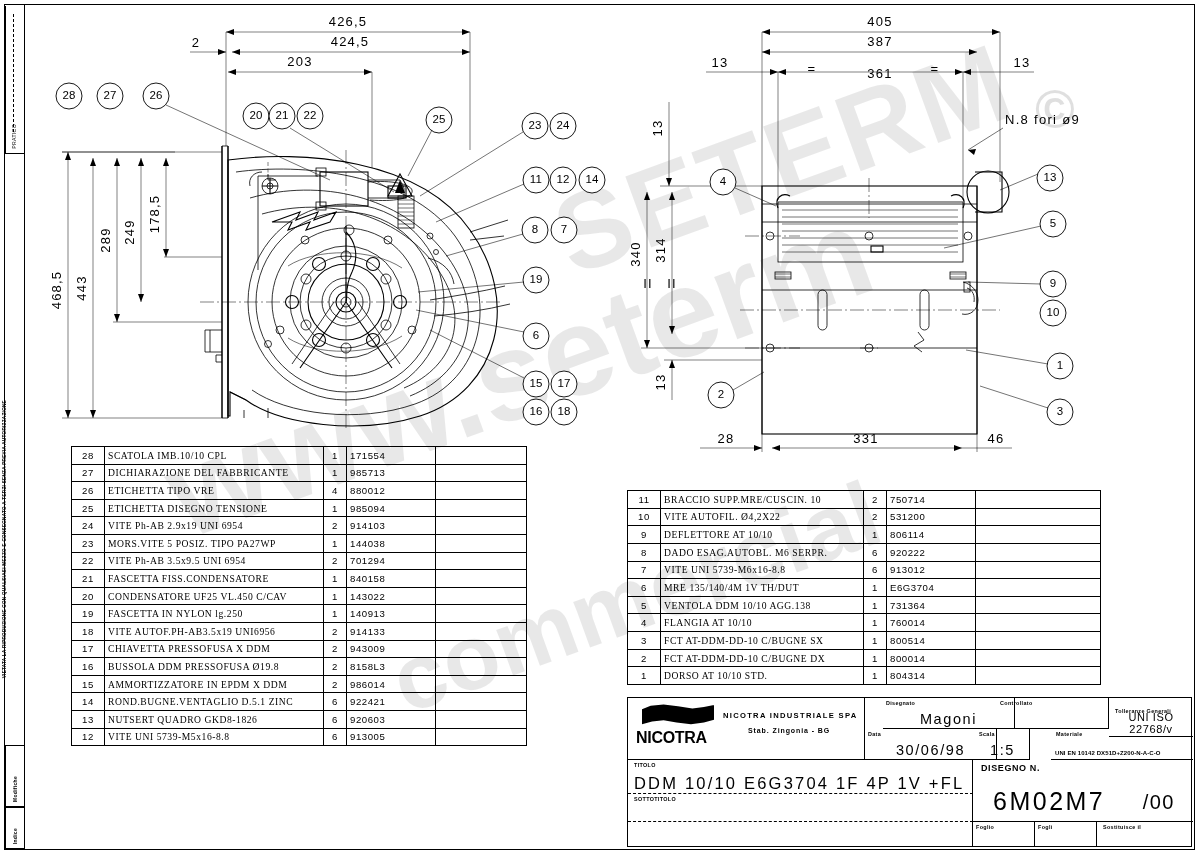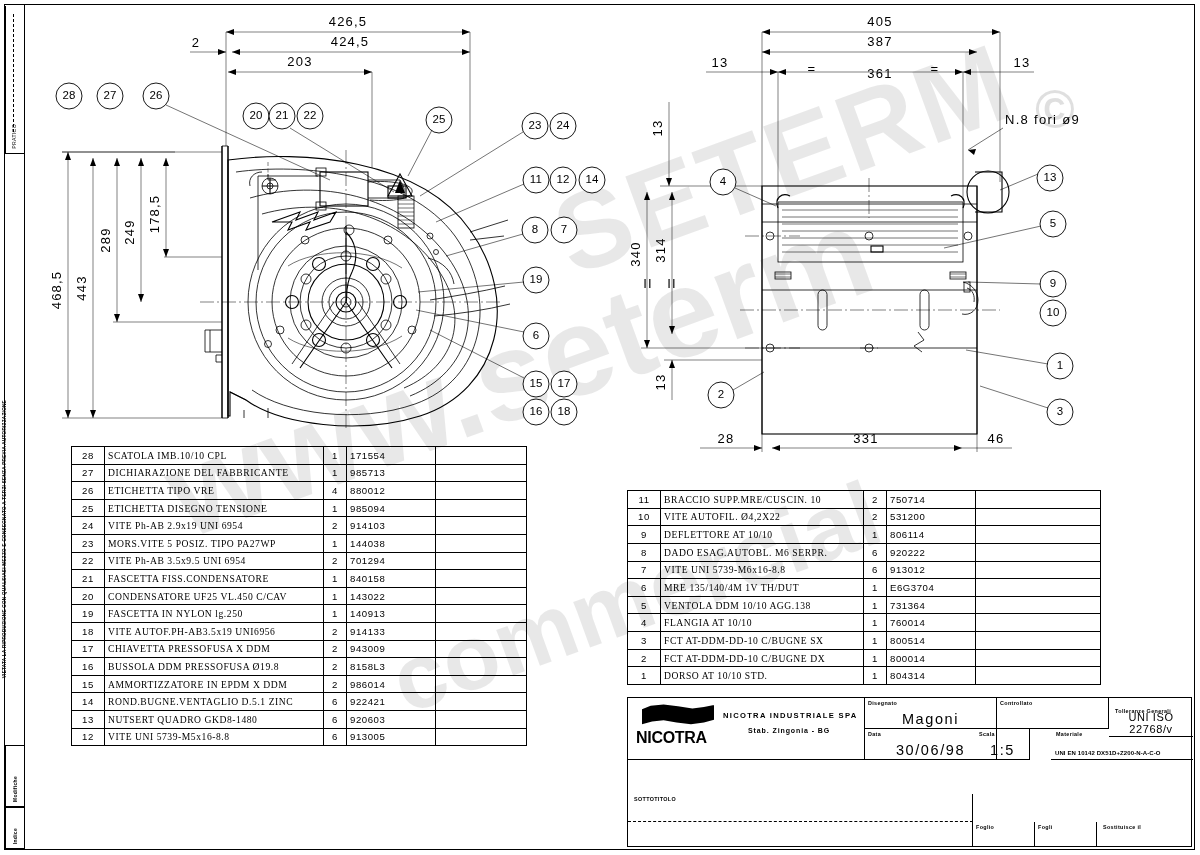--- a/index.html
+++ b/index.html
@@ -598,21 +598,21 @@
         </tr>
         <tr>
           <td class="c-pos">14</td>
           <td class="c-des">ROND.BUGNE.VENTAGLIO D.5.1 ZINC</td>
           <td class="c-qty">6</td>
           <td class="c-cod">922421</td>
           <td class="c-note"></td>
         </tr>
         <tr>
           <td class="c-pos">13</td>
-          <td class="c-des">NUTSERT QUADRO GKD8-1480</td>
+          <td class="c-des">NUTSERT QUADRO GKD8-1826</td>
           <td class="c-qty">6</td>
           <td class="c-cod">920603</td>
           <td class="c-note"></td>
         </tr>
         <tr>
           <td class="c-pos">12</td>
           <td class="c-des">VITE UNI 5739-M5x16-8.8</td>
           <td class="c-qty">6</td>
           <td class="c-cod">913005</td>
           <td class="c-note"></td>
@@ -705,21 +705,21 @@
 
   <div class="tb">
 
     <div class="logo-box">
       <div class="flag"></div>
       <div class="nicotra">NICOTRA</div>
       <div class="corp1">NICOTRA INDUSTRIALE SPA</div>
       <div class="corp2">Stab. Zingonia - BG</div>
     </div>
 
-    <div class="cell" style="left:237px;top:0;width:132px;height:31px;">
+    <div class="cell" style="left:255px;top:0;width:132px;height:31px;">
       <span class="lbl">Disegnato</span>
       <span class="val">Magoni</span>
     </div>
 
     <div class="cell" style="left:369px;top:0;width:112px;height:31px;">
       <span class="lbl">Controllato</span>
       <span class="val"></span>
     </div>
 
     <div class="cell" style="left:481px;top:8px;width:84px;height:31px;border-right:none;">
@@ -735,28 +735,37 @@
     <div class="cell" style="left:348px;top:31px;width:54px;height:31px;">
       <span class="lbl">Scala</span>
       <span class="val">1:5</span>
     </div>
 
     <div class="cell" style="left:423px;top:31px;width:142px;height:31px;border-right:none;">
       <span class="lbl" style="left:5px;">Materiale</span>
       <span class="val sm" style="text-align:left;left:4px;width:auto;white-space:nowrap;">UNI EN 10142 DX51D+Z200-N-A-C-O</span>
     </div>
 
+    <div class="cell" style="left:0;top:62px;width:345px;height:34px;border-bottom:1px dashed #000;">
+      <span class="lbl" style="left:6px;">TITOLO</span>
+      <span class="val lf" style="font-size:16.5px;letter-spacing:2.2px;bottom:0;">DDM 10/10 E6G3704 1F 4P 1V +FL</span>
+    </div>
 
     <div class="cell" style="left:0;top:96px;width:345px;height:28px;border-bottom:1px dashed #000;">
       <span class="lbl" style="left:6px;">SOTTOTITOLO</span>
       <span class="val lf" style="font-size:11px;bottom:1px;"></span>
     </div>
 
     <div class="cell" style="left:0;top:124px;width:345px;height:25px;border-bottom:none;"></div>
 
+    <div class="cell" style="left:345px;top:62px;width:220px;height:62px;border-right:none;">
+      <span class="lbl" style="left:8px;top:3px;font-size:9px;letter-spacing:.6px;">DISEGNO N.</span>
+      <span style="position:absolute;left:20px;bottom:5px;font-size:25px;letter-spacing:2.5px;">6M02M7</span>
+      <span style="position:absolute;right:18px;bottom:7px;font-size:20px;letter-spacing:1.5px;">/00</span>
+    </div>
 
     <div class="cell" style="left:345px;top:124px;width:62px;height:25px;border-bottom:none;">
       <span class="lbl">Foglio</span>
       <span class="val sm"></span>
     </div>
     <div class="cell" style="left:407px;top:124px;width:62px;height:25px;border-bottom:none;">
       <span class="lbl">Fogli</span>
       <span class="val sm"></span>
     </div>
     <div class="cell" style="left:469px;top:124px;width:96px;height:25px;border-right:none;border-bottom:none;">

